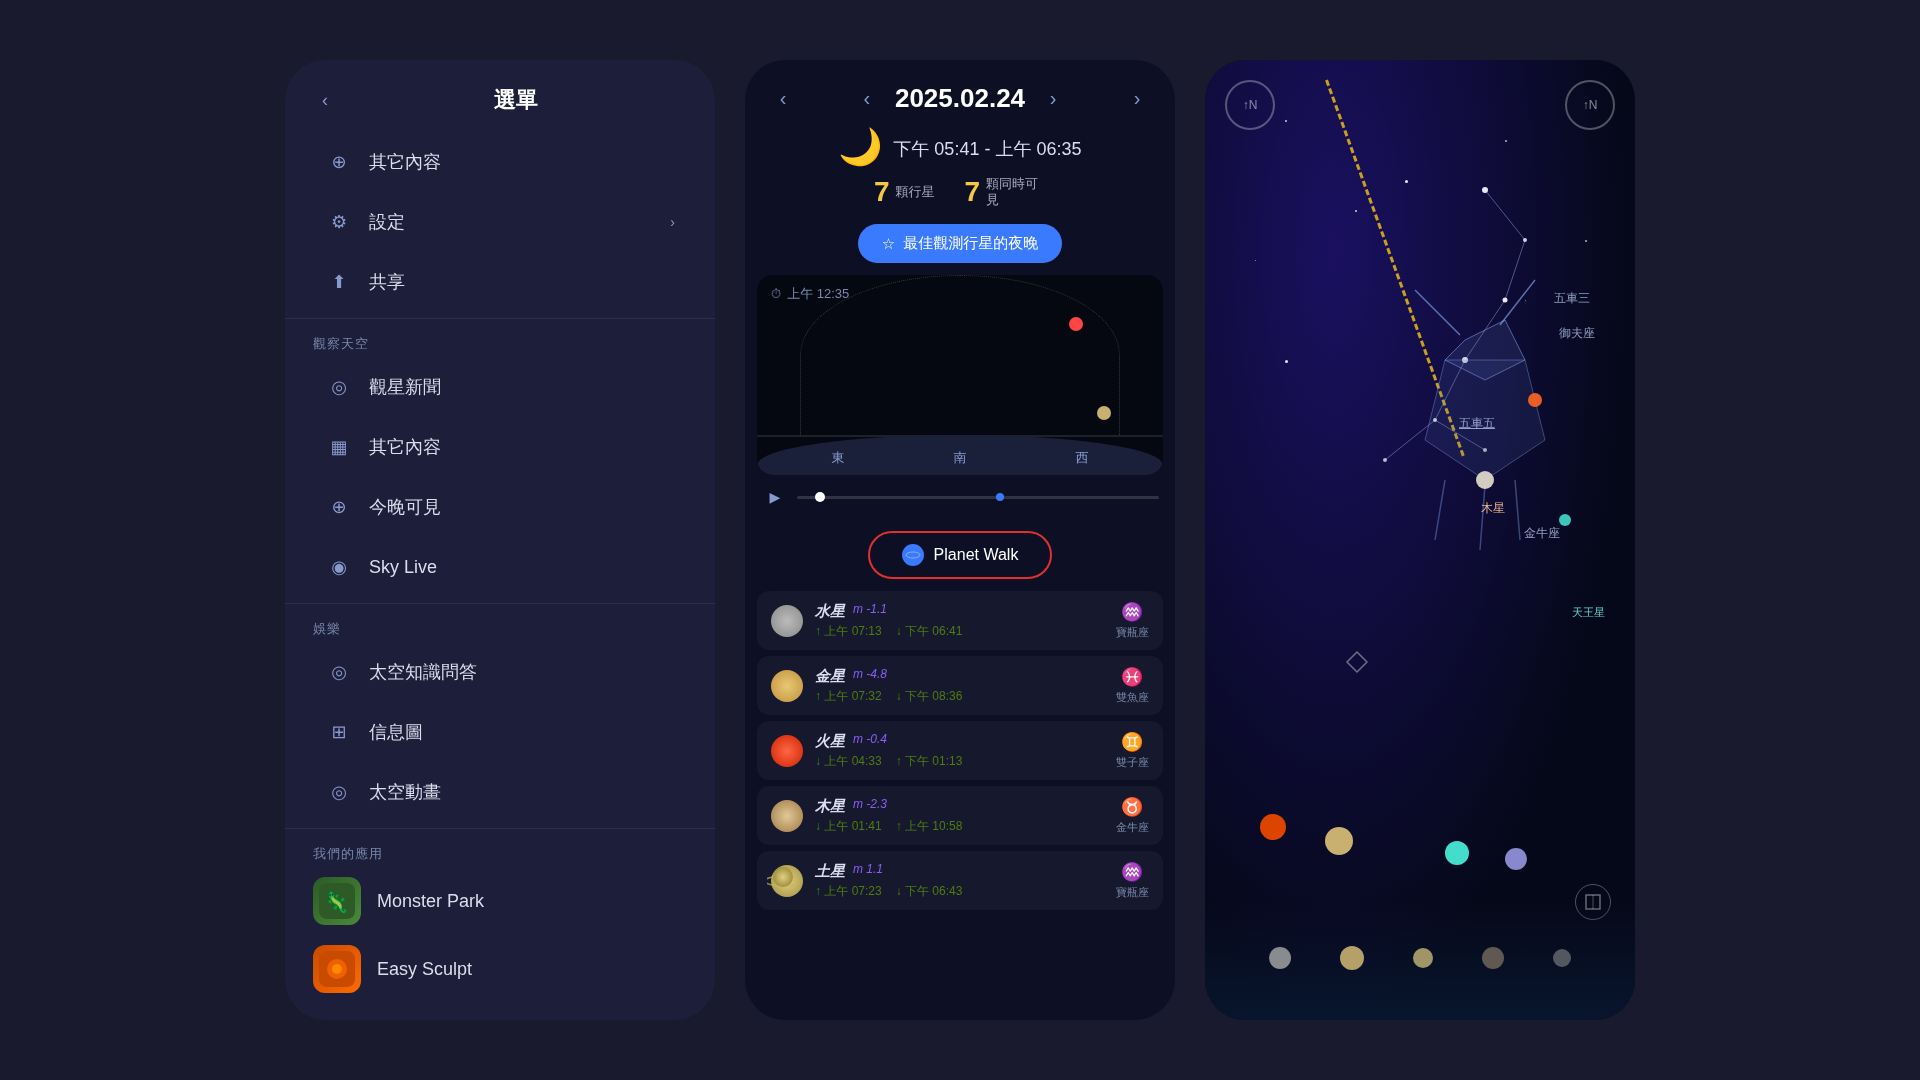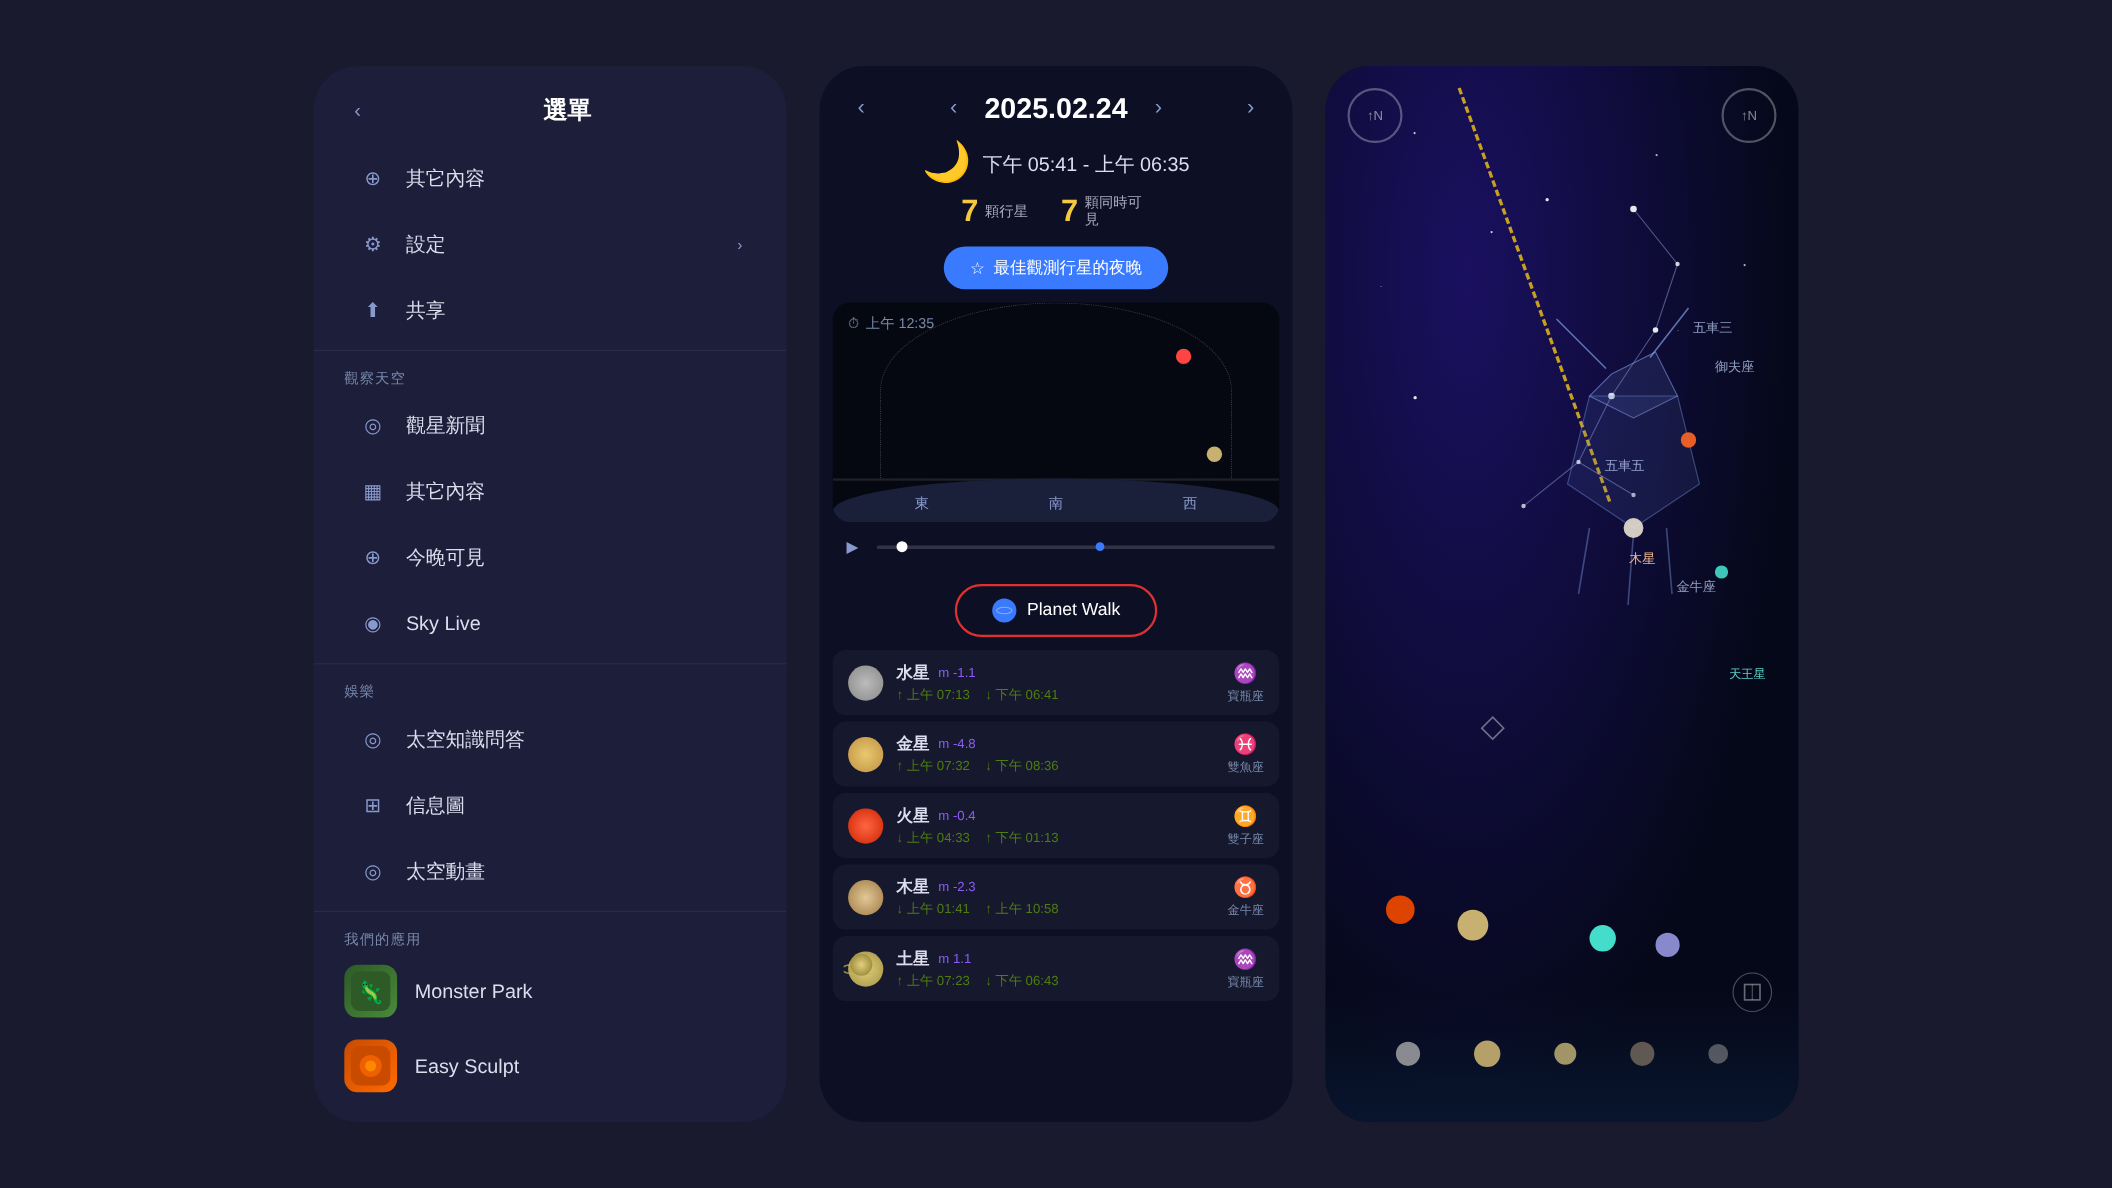--- a/index.html
+++ b/index.html
@@ -375,22 +375,22 @@
       width: 32px;
       height: 32px;
       border-radius: 50%;
       flex-shrink: 0;
     }
     .planet-info {
       flex: 1;
     }
     .planet-name-row {
       display: flex;
-      align-items: center;
       gap: 8px;
+      font-style: italic;
     }
     .planet-name {
       font-size: 15px;
       color: #dde;
       font-weight: 600;
     }
     .planet-mag {
       font-size: 12px;
       color: #8b5cf6;
     }
@@ -851,23 +851,23 @@
     <line x1="200" y1="345" x2="195" y2="410" stroke="rgba(130,160,235,0.4)" stroke-width="1.5"></line>
     <line x1="230" y1="340" x2="235" y2="400" stroke="rgba(130,160,235,0.4)" stroke-width="1.5"></line>
 
     <circle cx="250" cy="260" r="7" fill="#ff6622" opacity="0.9"></circle>
 
     <circle cx="200" cy="340" r="9" fill="#e8e0d0" opacity="0.9"></circle>
 
     <circle cx="280" cy="380" r="6" fill="#44ddcc" opacity="0.9"></circle>
   </svg>
 
-  <div class="sky-label" style="top: 230px; right: 60px; font-size:12px; color:rgba(200,220,255,0.7);">五車三</div>
+  <div class="sky-label" style="top: 230px; right: 45px; font-size:12px; color:rgba(200,220,255,0.7);">五車三</div>
   <div class="sky-label" style="top: 265px; right: 40px; font-size:12px; color:rgba(200,220,255,0.7);">御夫座</div>
-  <div class="sky-label" style="top: 355px; right: 140px; font-size:12px; color:rgba(200,220,255,0.7);">五車五</div>
+  <div class="sky-label" style="top: 355px; right: 140px; font-size:12px; color:rgba(200,220,255,0.7);text-decoration:underline;">五車五</div>
   <div class="sky-label" style="top: 440px; right: 130px; font-size:12px; color:rgba(255,200,150,0.9);">木星</div>
   <div class="sky-label" style="top: 465px; right: 75px; font-size:12px; color:rgba(200,220,255,0.7);">金牛座</div>
   <div class="sky-label" style="top: 545px; right: 30px; font-size:11px; color:rgba(100,230,220,0.9);">天王星</div>
 
   <div style="position:absolute; top:590px; left:140px;">
     <svg width="24" height="24" viewBox="0 0 24 24">
         <path d="M12 2 L22 12 L12 22 L2 12 Z" fill="none" stroke="rgba(255,255,255,0.4)" stroke-width="1.5"></path>
       </svg>
   </div>
 

